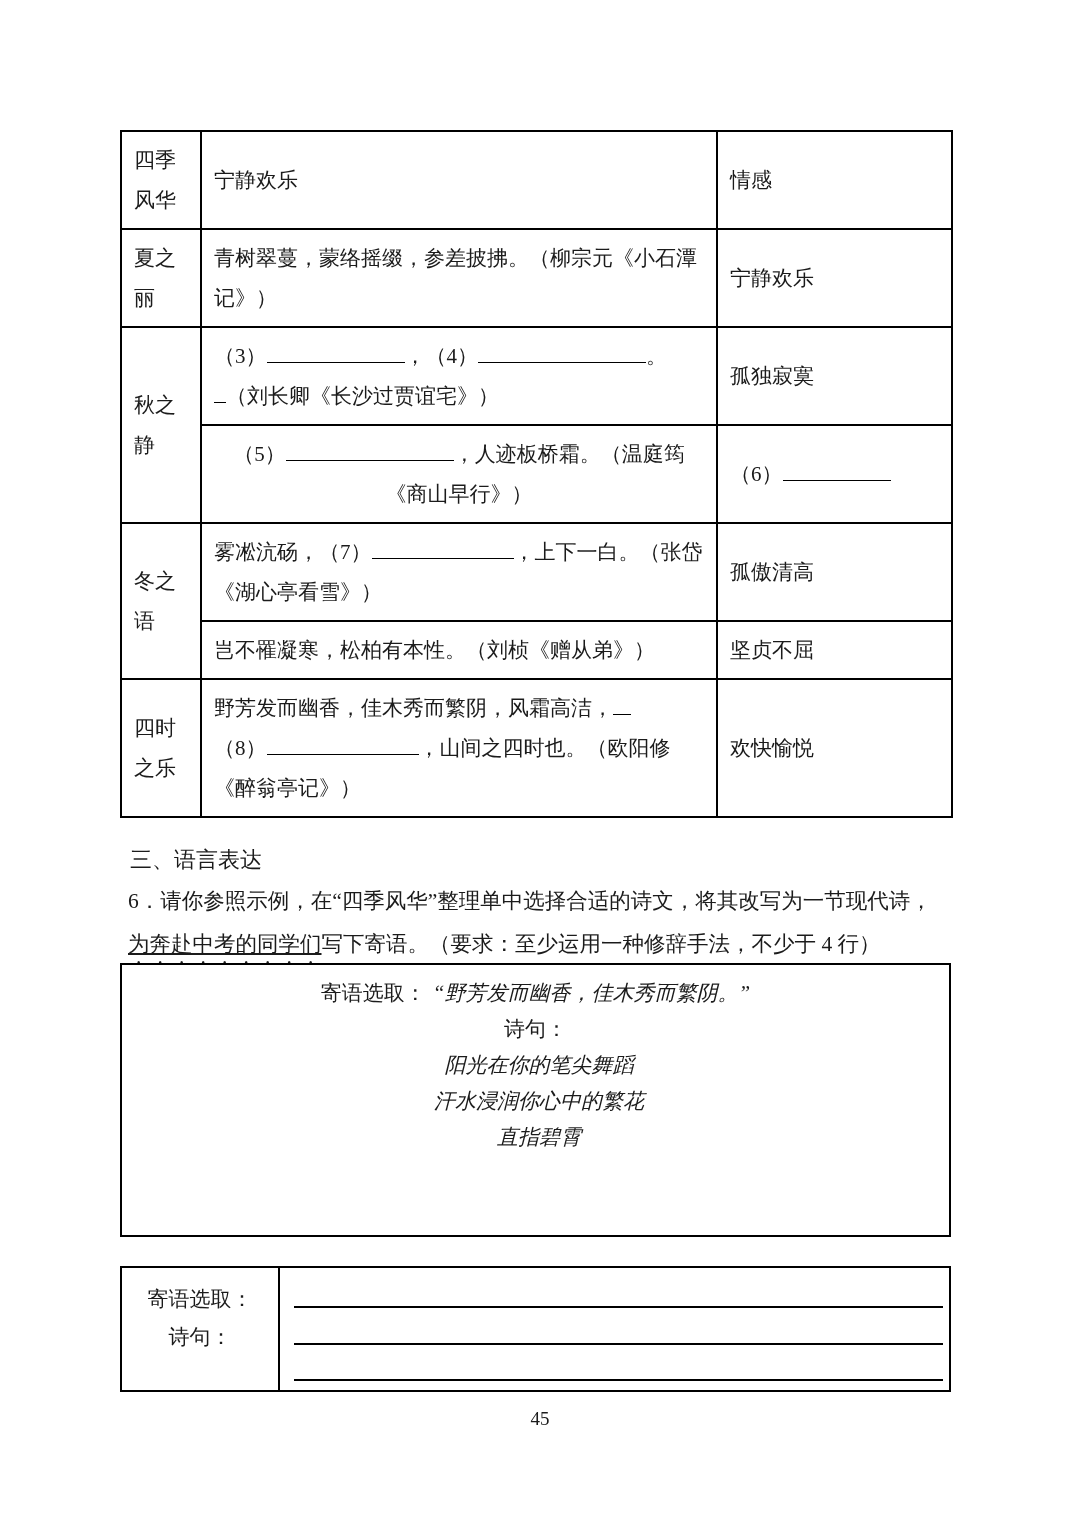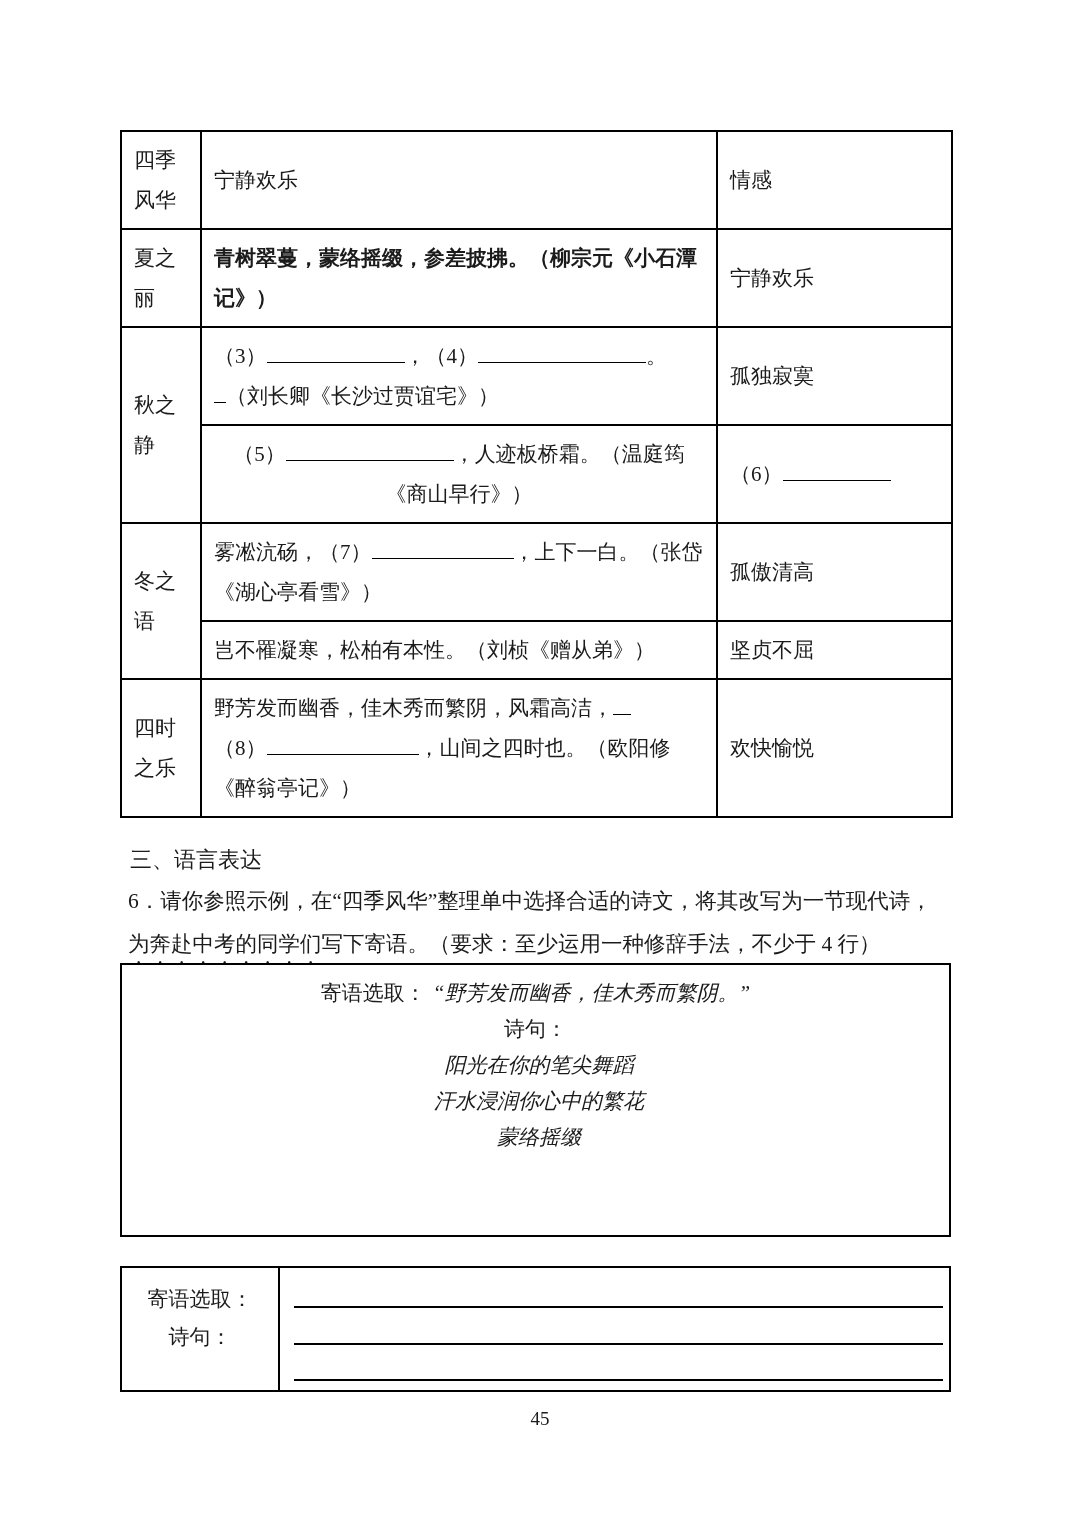--- a/index.html
+++ b/index.html
@@ -23,40 +23,41 @@
     word-break:break-all;
   }
   td.season-cell{padding:8px 10px;border-radius:15px;}
   .blank{
     display:inline-block;
     border-bottom:1.6px solid #000;
     height:1.05em;
     vertical-align:baseline;
   }
   tr.r-header  td{height:68px;}
-  tr.r-summer  td.v{height:74px;font-weight:bold;}
+  tr.r-summer  td.v{height:74px;}
   tr.r-autumn1 td.v{height:72px;}
   tr.r-autumn2 td.v{height:74px;text-align:center;}
   tr.r-winter1 td.v{height:72px;margin-left:35px;}
   tr.r-winter2 td.v{height:40px;}
   tr.r-four    td.v{height:110px;}
   
   .section-heading{
     position:absolute;left:130px;top:845px;
     font-size:22px;font-weight:normal;
   }
   .question{
     position:absolute;left:128px;top:880px;width:830px;
     font-size:21.5px;line-height:43px;
   }
   .em-dots{
     -webkit-text-emphasis:filled dot;
     -webkit-text-emphasis-position:under left;
     text-emphasis:filled dot;
     text-emphasis-position:under left;
+    text-decoration:underline;
   }
   
   .example-box{
     position:absolute;left:120px;top:963px;width:827px;height:260px;
     border:2px solid #000;
     text-align:center;
     font-size:21px;line-height:36px;
     padding-top:10px;box-sizing:content-box;
   }
   .poem-line{font-style:italic;margin-left:7px;}
@@ -158,21 +159,21 @@
     <span class="em-dots">为奔赴中考的同学们</span><span>写下寄语。（要求：至少运用一种修辞手法，不少于 4 行）</span>
   </div>
 
   <div class="example-box">
     <div>
       <span>寄语选取：</span><span class="poem-line">“野芳发而幽香，佳木秀而繁阴。”</span>
     </div>
     <div>诗句：</div>
     <div class="poem-line">阳光在你的笔尖舞蹈</div>
     <div class="poem-line">汗水浸润你心中的繁花</div>
-    <div class="poem-line">蒙络摇缀</div>
+    <div class="poem-line">直指碧霄</div>
   </div>
 
   <div class="answer-box">
     <div class="answer-left">
       <div>寄语选取：</div>
       <div>诗句：</div>
     </div>
     <div class="answer-right">
       <div class="write-line l1"></div>
       <div class="write-line l2"></div>

